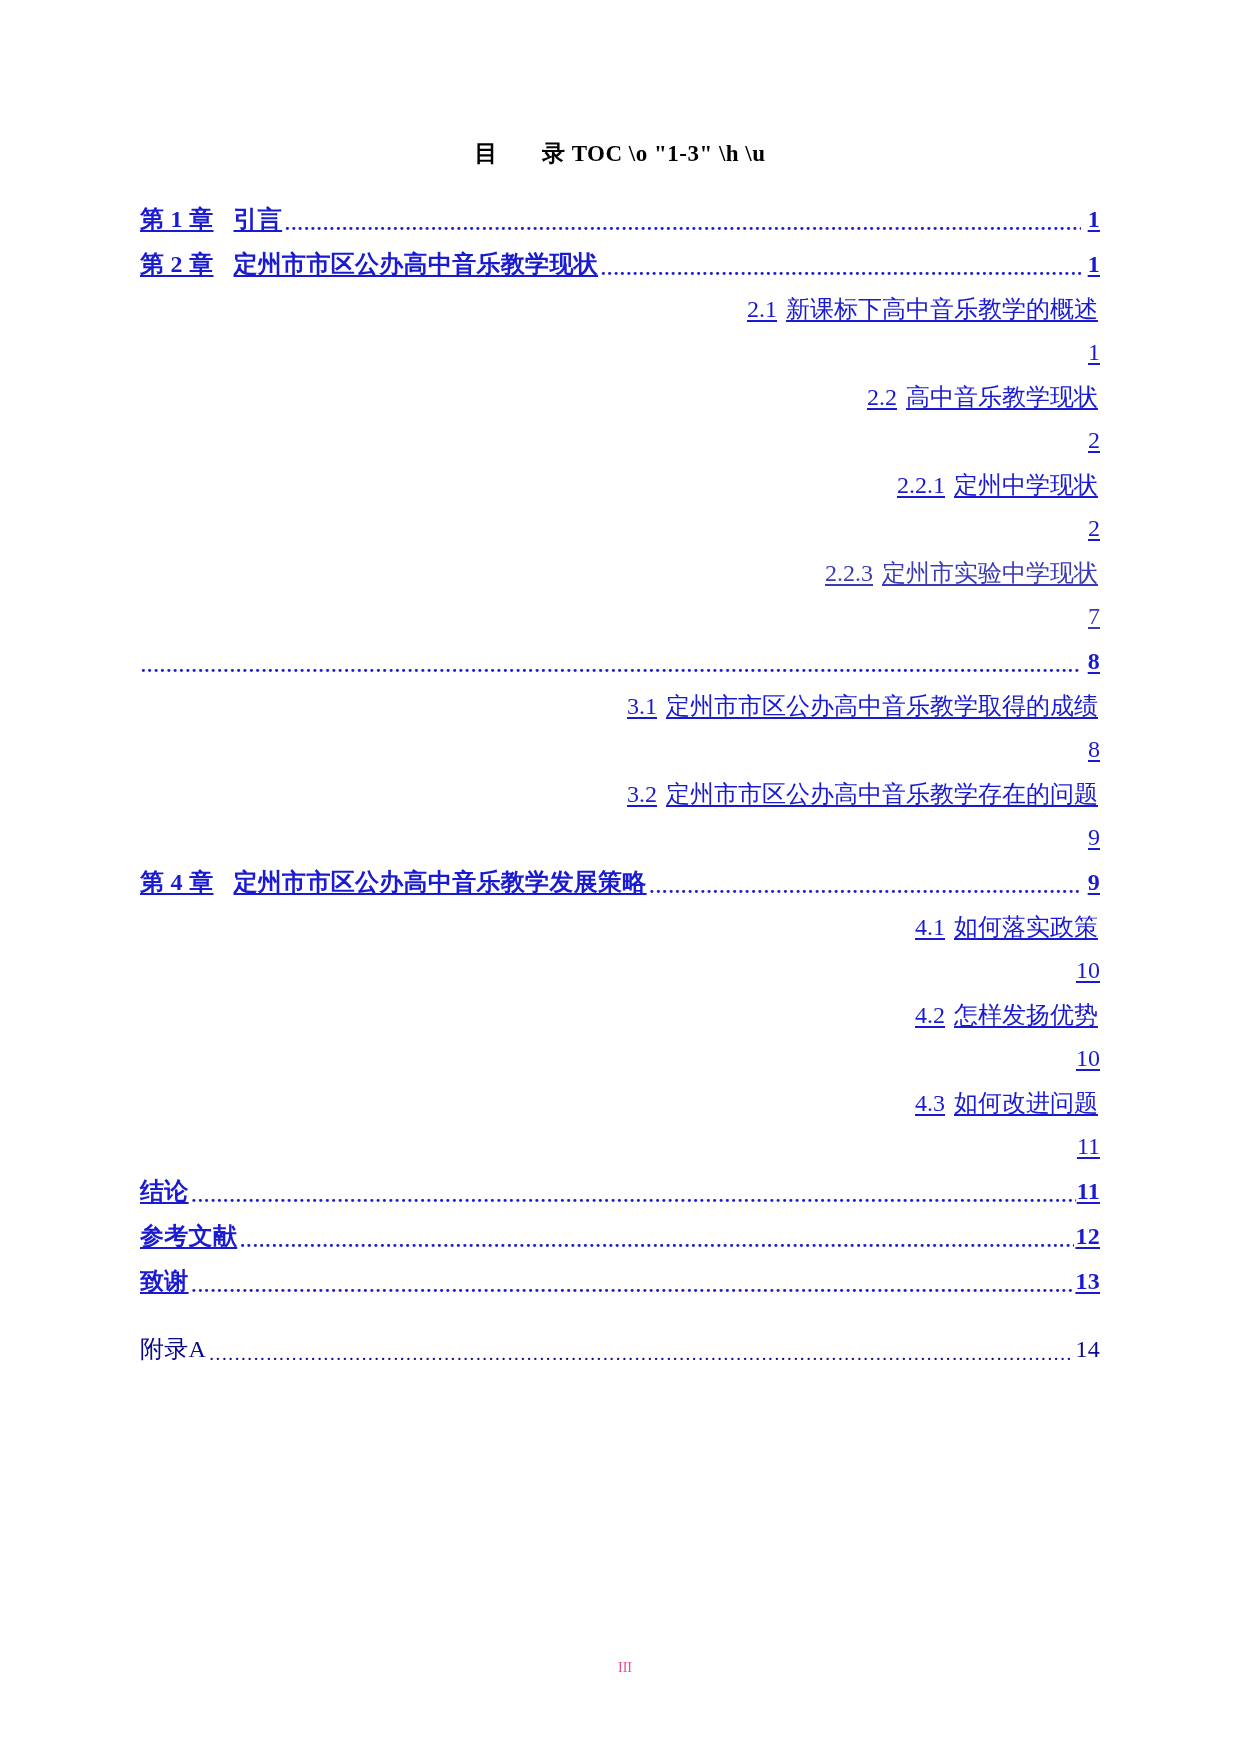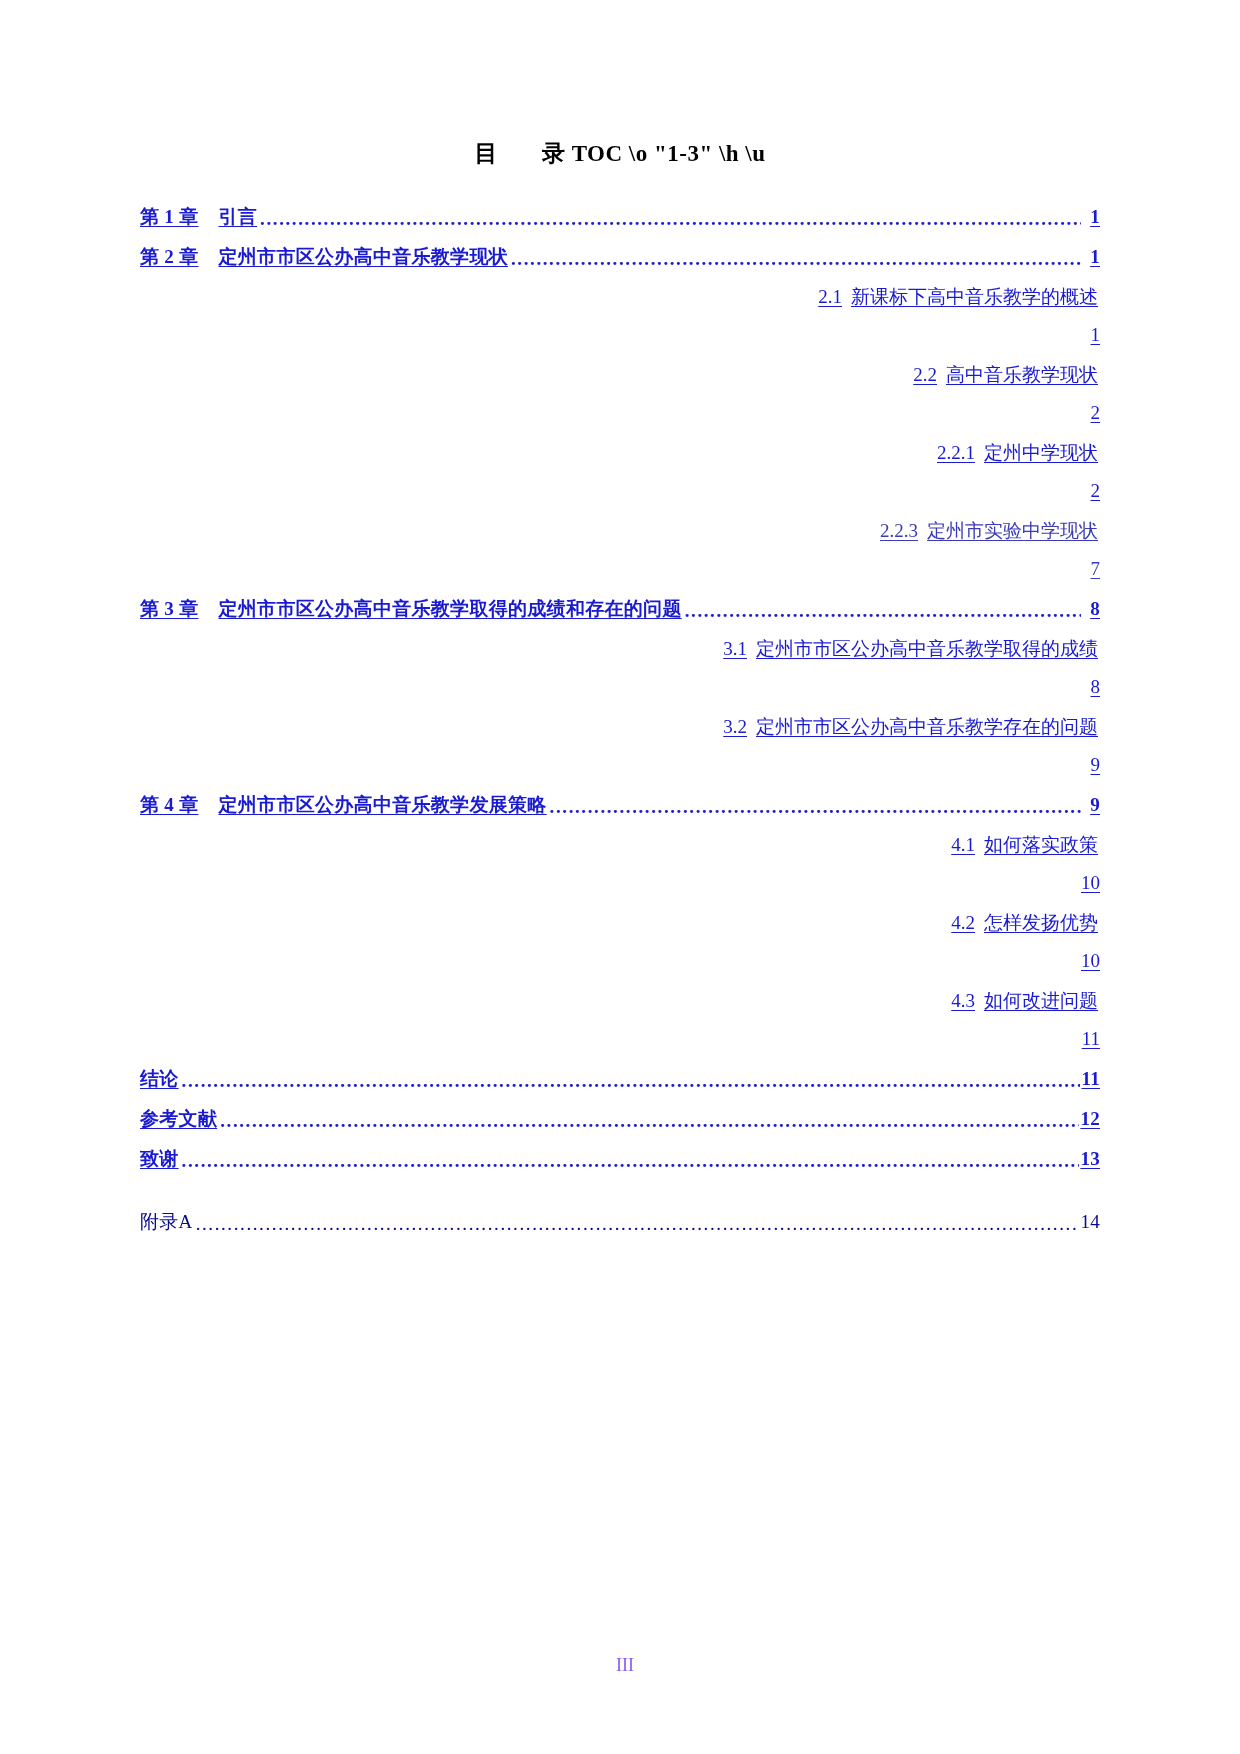--- a/index.html
+++ b/index.html
@@ -38,21 +38,21 @@
   }
 
   .toc-list {
     margin: 0;
     padding: 0;
     list-style: none;
   }
   .toc-entry {
     display: flex;
     align-items: flex-end;
-    font-size: 19px;
+    font-size: 24px;
     color: #1a1ad0;
     line-height: 1.0;
     margin-bottom: 21px;
     white-space: nowrap;
   }
   .toc-entry .label {
     text-decoration: underline;
     text-underline-offset: 3px;
     flex: 0 0 auto;
     padding-right: 2px;
@@ -112,23 +112,23 @@
 
   .sp-sm { display: inline-block; width: 9px; }
   .sp-md { display: inline-block; width: 20px; }
 
   .footer {
     position: absolute;
     left: 0;
     right: 0;
     bottom: 78px;
     text-align: center;
-    font-size: 18px;
-    font-family: "Liberation Serif", serif;
-    color: #8b5cf6;
+    font-size: 14px;
+    font-family: "Liberation Serif", serif;
+    color: #ec4899;
     margin-left: 10px;
   }
 </style>
 </head>
 <body>
 
 <div class="page">
 
   <div class="toc-title">
     <span>目</span><span class="gap"></span><span>录</span> <span class="code">TOC \o "1-3" \h \u</span>
@@ -159,21 +159,20 @@
         <span class="label"><span>2.2.1</span><span class="sp-sm"></span><span>定州中学现状</span></span>
         <span class="leader"></span>
         <span class="page-num">2</span>
       </li>
       <li class="toc-entry lvl3 grayish">
         <span class="label"><span>2.2.3</span><span class="sp-sm"></span><span>定州市实验中学现状</span></span>
         <span class="leader"></span>
         <span class="page-num">7</span>
       </li>
       <li class="toc-entry lvl1">
-        <span class="label"><span>第 3 章</span><span class="sp-md"></span><span>定州市市区公办高中音乐教学取得的成绩和存在的问题</span></span>
         <span class="leader"></span>
         <span class="page-num">8</span>
       </li>
       <li class="toc-entry lvl2">
         <span class="label"><span>3.1</span><span class="sp-sm"></span><span>定州市市区公办高中音乐教学取得的成绩</span></span>
         <span class="leader"></span>
         <span class="page-num">8</span>
       </li>
       <li class="toc-entry lvl2">
         <span class="label"><span>3.2</span><span class="sp-sm"></span><span>定州市市区公办高中音乐教学存在的问题</span></span>

